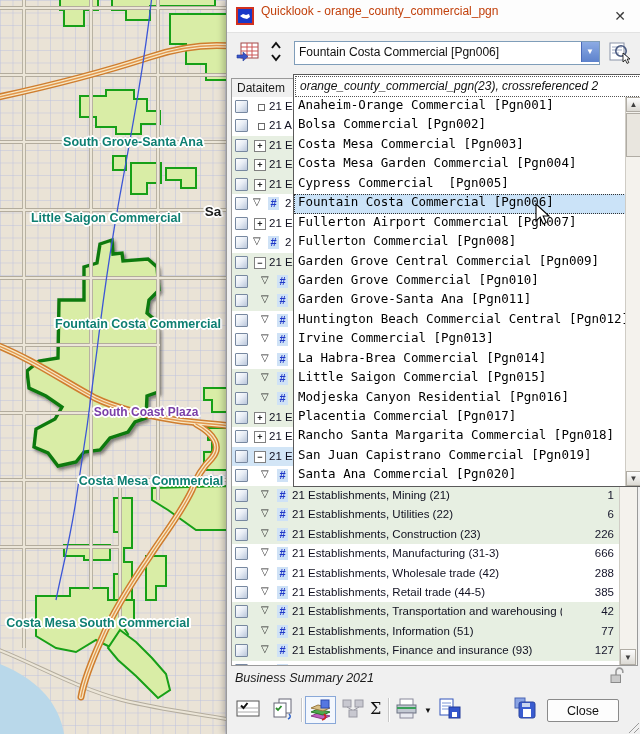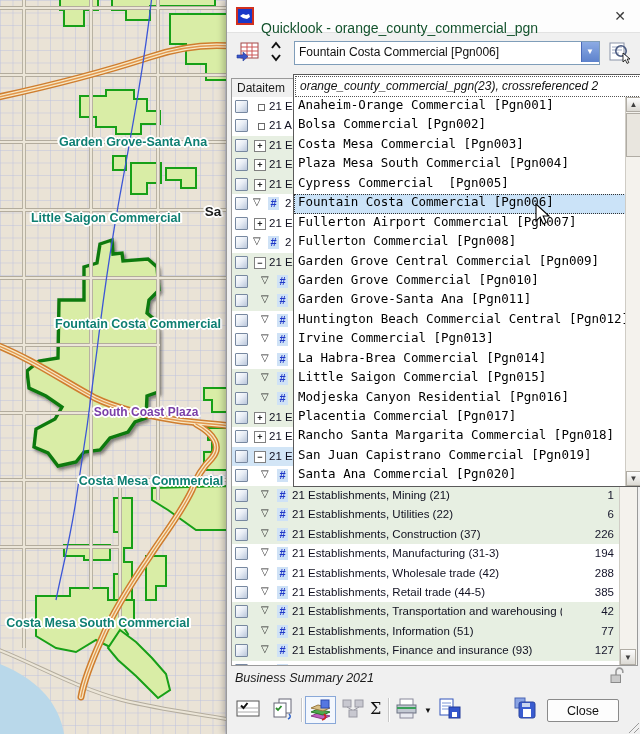--- a/index.html
+++ b/index.html
@@ -16,21 +16,21 @@
                       -2px -1px 0 #fff,2px 1px 0 #fff;}
   .mlabel.purple{color:#7a3fa8;font-size:12px;}
   .mlabel.city{color:#1c1c1c;font-size:13.5px;}
 
   
   .dialog{position:absolute;left:226px;top:0;width:414px;height:734px;background:#f0f0f0;
           border-left:1px solid #9a9a9a;box-shadow:-3px 0 6px rgba(0,0,0,.22);}
   .titlebar{position:absolute;left:0;top:0;right:0;height:32px;background:#fdfdfd;
             border-bottom:1px solid #e2e2e2;}
   .appicon{position:absolute;left:9px;top:7px;width:18px;height:18px;}
-  .title{position:absolute;left:34px;top:20px;font-size:14px;color:#14532d;}
+  .title{position:absolute;left:34px;top:4px;font-size:12px;color:#c2410c;}
   .closex{position:absolute;right:12px;top:7px;width:18px;height:18px;color:#3a3a3a;
           font-size:14px;line-height:18px;text-align:center;cursor:default;}
   .closex::after{content:"✕";}
 
   
   .tbar{position:absolute;left:0;top:36px;right:0;height:38px;}
   .tbtn{position:absolute;width:28px;height:28px;}
   .spinner{position:absolute;left:42px;top:3px;width:14px;height:26px;}
   .combo{position:absolute;left:67px;top:5px;width:304px;height:22px;background:#fff;
          border:1px solid #7f9db9;}
@@ -199,21 +199,21 @@
         <g stroke="#e2954a" stroke-width="1.4">
           <path d="M-6,98 C50,86 110,70 150,57 C180,47 205,44 230,46"></path>
           <path d="M-6,344 C30,358 62,380 95,398 C120,410 150,416 175,420 C195,423 215,424 230,426"></path>
           <path d="M196,424 C214,434 222,446 212,458 C202,468 196,478 192,490 C180,515 164,534 150,556 C130,585 113,612 102,638 C92,660 84,680 81,697"></path>
         </g>
       </g>
 
       <path fill="none" stroke="#3c56d6" stroke-width="1.3" d="M152,-5 C145,60 132,130 120,195 C110,250 103,300 97,350 C91,400 84,450 76,500 C70,540 62,570 56,600"></path>
     </svg>
 
-    <div class="mlabel" style="left:133px;top:142px">Garden Grove-Santa Ana</div>
+    <div class="mlabel" style="left:133px;top:142px">South Grove-Santa Ana</div>
     <div class="mlabel" style="left:106px;top:218px">Little Saigon Commercial</div>
     <div class="mlabel city" style="left:213px;top:211px">Sa</div>
     <div class="mlabel" style="left:138px;top:324px">Fountain Costa Commercial</div>
     <div class="mlabel purple" style="left:146px;top:412px">South Coast Plaza</div>
     <div class="mlabel" style="left:151px;top:481px">Costa Mesa Commercial</div>
     <div class="mlabel" style="left:98px;top:623px">Costa Mesa South Commercial</div>
   </div>
 
   <div class="dialog">
 
@@ -398,29 +398,29 @@
             <span class="cb"></span>
             <span class="funnel ch"></span>
             <span class="hash ch"></span>
             <span class="rowlabel">21 Establishments, Utilities (22)</span>
             <span class="val">6</span>
           </div>
         <div class="row g">
             <span class="cb"></span>
             <span class="funnel ch"></span>
             <span class="hash ch"></span>
-            <span class="rowlabel">21 Establishments, Construction (37)</span>
+            <span class="rowlabel">21 Establishments, Construction (23)</span>
             <span class="val">226</span>
           </div>
         <div class="row">
             <span class="cb"></span>
             <span class="funnel ch"></span>
             <span class="hash ch"></span>
             <span class="rowlabel">21 Establishments, Manufacturing (31-3)</span>
-            <span class="val">194</span>
+            <span class="val">666</span>
           </div>
         <div class="row">
             <span class="cb"></span>
             <span class="funnel ch"></span>
             <span class="hash ch"></span>
             <span class="rowlabel">21 Establishments, Wholesale trade (42)</span>
             <span class="val">288</span>
           </div>
         <div class="row">
             <span class="cb"></span>
@@ -546,21 +546,21 @@
           <path d="M12,2 L2,12 M12,7 L7,12" stroke="#9a9a9a" fill="none"></path>
         </svg>
     </div>
 
     <div class="dropdown">
       <div class="dd-head">orange_county_commercial_pgn(23), crossreferenced 2</div>
       <div class="dd-items">
         <div class="dd-item">Anaheim-Orange Commercial [Pgn001]</div>
         <div class="dd-item">Bolsa Commercial [Pgn002]</div>
         <div class="dd-item">Costa Mesa Commercial [Pgn003]</div>
-        <div class="dd-item">Plaza Mesa South Commercial [Pgn004]</div>
+        <div class="dd-item">Costa Mesa Garden Commercial [Pgn004]</div>
         <div class="dd-item">Cypress Commercial  [Pgn005]</div>
         <div class="dd-item sel">Fountain Costa Commercial [Pgn006]</div>
         <div class="dd-item">Fullerton Airport Commercial [Pgn007]</div>
         <div class="dd-item">Fullerton Commercial [Pgn008]</div>
         <div class="dd-item">Garden Grove Central Commercial [Pgn009]</div>
         <div class="dd-item">Garden Grove Commercial [Pgn010]</div>
         <div class="dd-item">Garden Grove-Santa Ana [Pgn011]</div>
         <div class="dd-item">Huntington Beach Commercial Central [Pgn012]</div>
         <div class="dd-item">Irvine Commercial [Pgn013]</div>
         <div class="dd-item">La Habra-Brea Commercial [Pgn014]</div>

